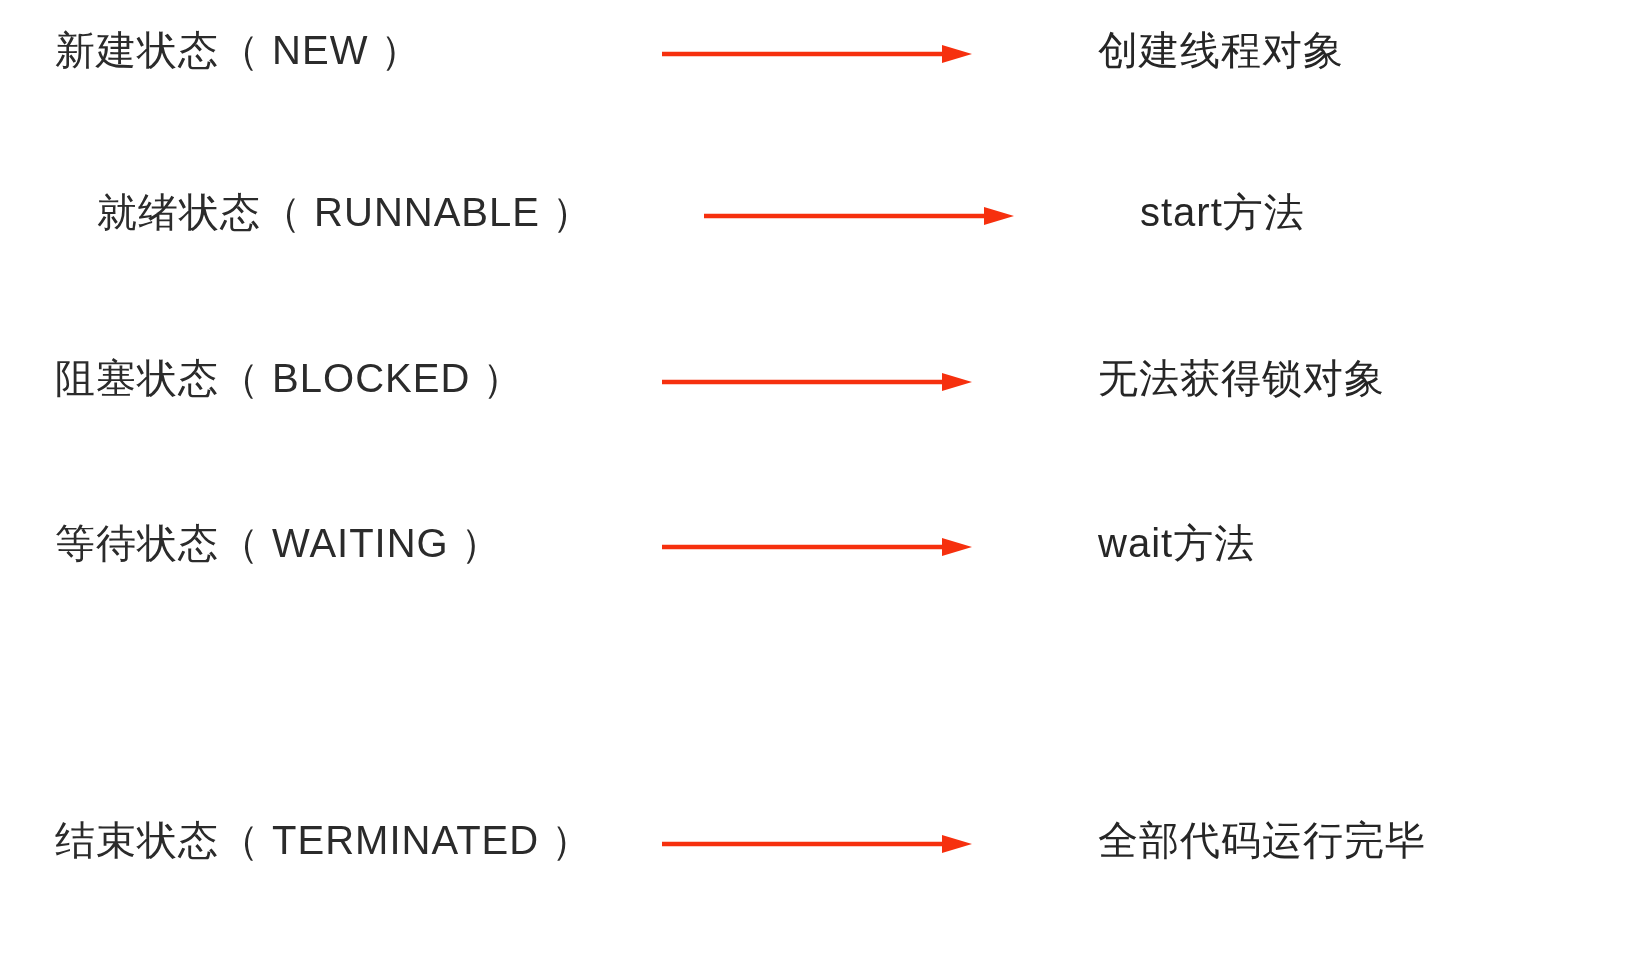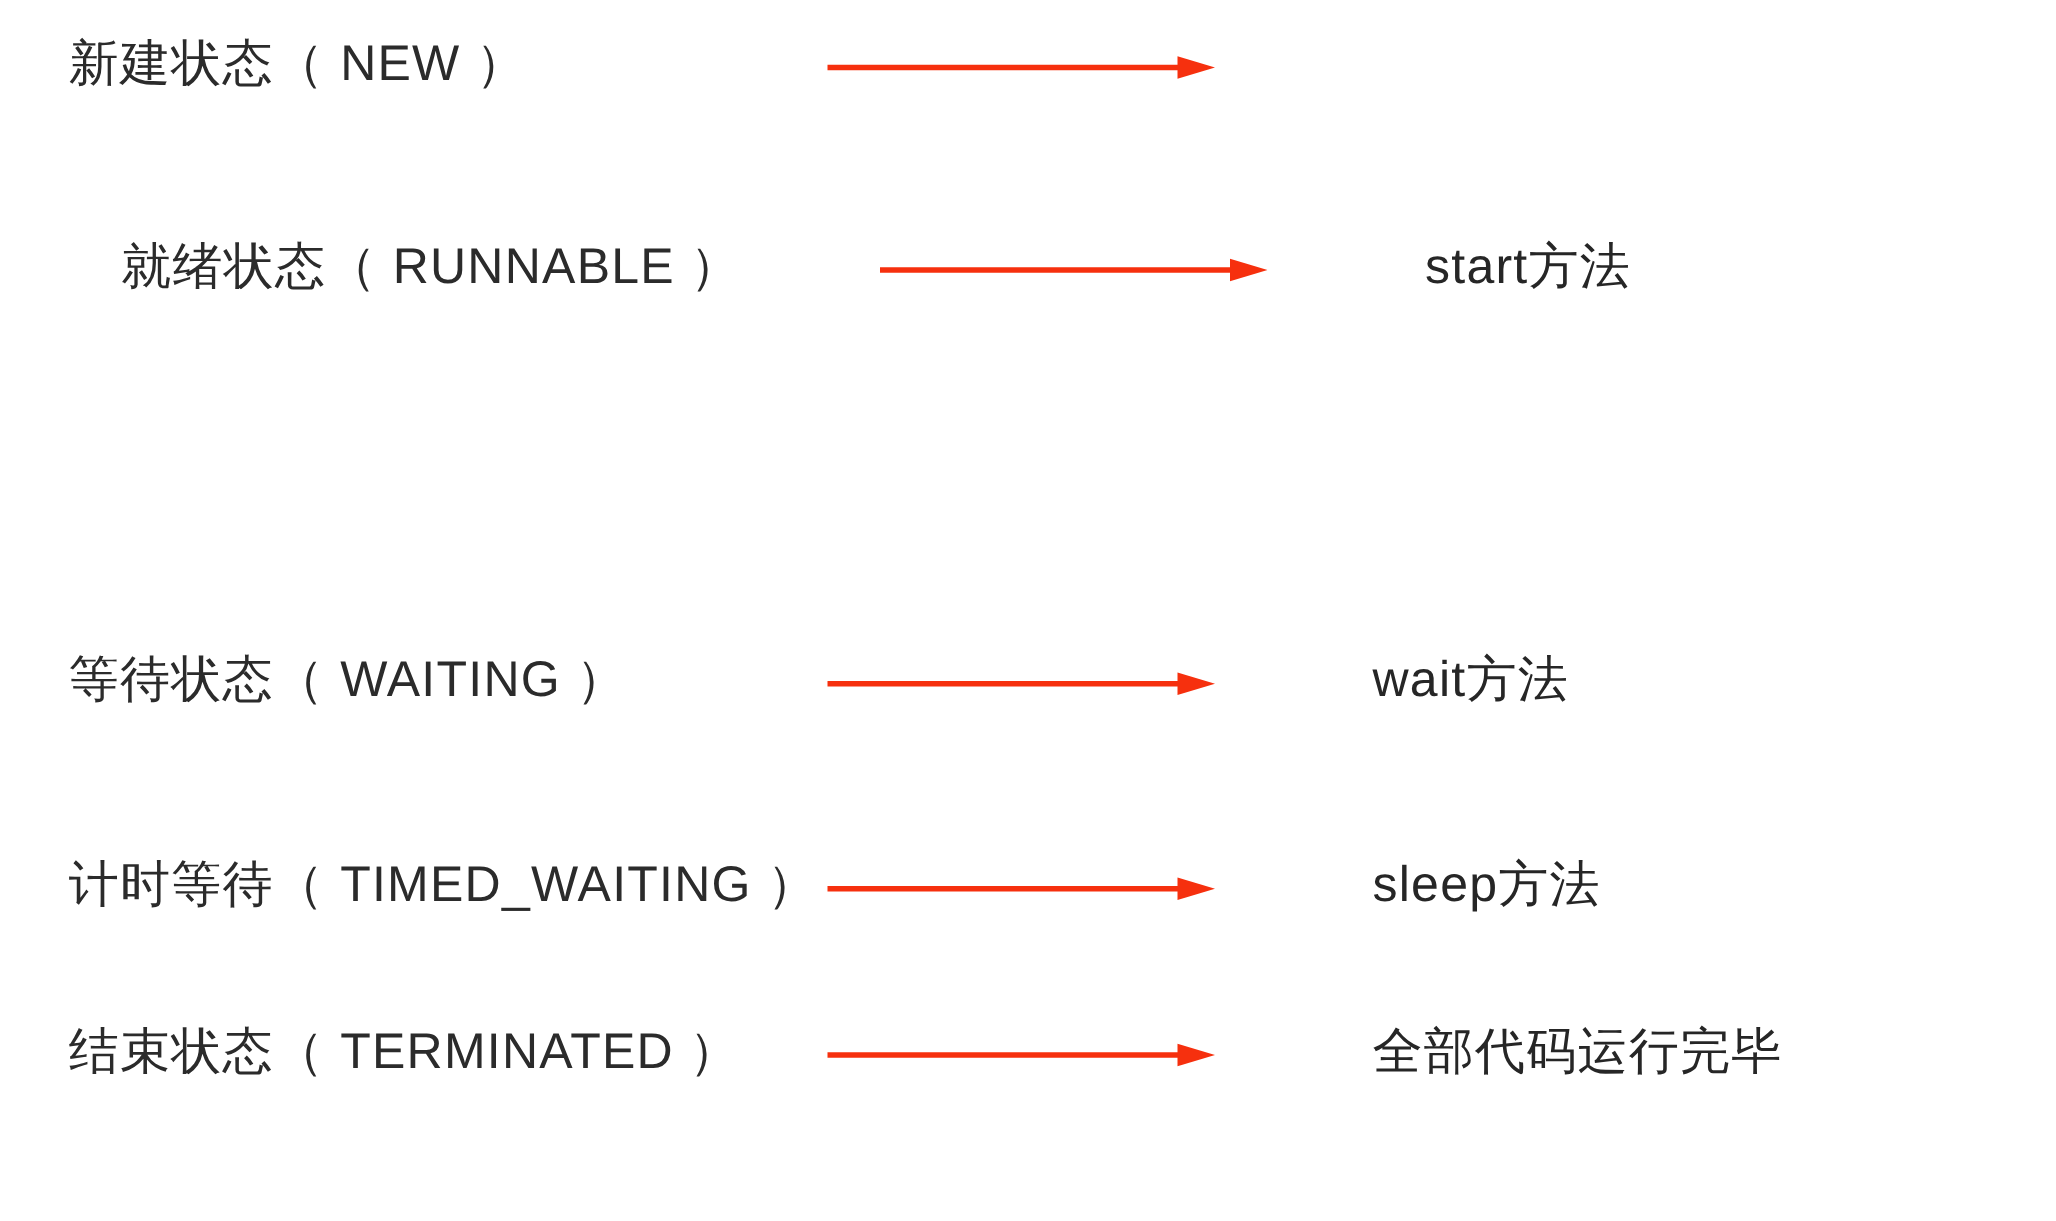--- a/index.html
+++ b/index.html
@@ -63,55 +63,56 @@
 <div class="diagram">
 
   <div class="row row-0">
     <div class="state-label">新建状态（ NEW ）</div>
     <div class="arrow">
       <svg width="312" height="24" viewBox="0 0 312 24">
         <line x1="2" y1="12" x2="284" y2="12" stroke="#f6300e" stroke-width="4.5"></line>
         <polygon points="282,3 312,12 282,21" fill="#f6300e"></polygon>
       </svg>
     </div>
+    <div class="desc-label">创建线程对象</div>
   </div>
 
   <div class="row row-1">
     <div class="state-label">就绪状态（ RUNNABLE ）</div>
     <div class="arrow">
       <svg width="312" height="24" viewBox="0 0 312 24">
         <line x1="2" y1="12" x2="284" y2="12" stroke="#f6300e" stroke-width="4.5"></line>
         <polygon points="282,3 312,12 282,21" fill="#f6300e"></polygon>
       </svg>
     </div>
     <div class="desc-label">start方法</div>
   </div>
 
+  <div class="row row-2">
+    <div class="state-label">阻塞状态（ BLOCKED ）</div>
+    <div class="arrow">
+      <svg width="312" height="24" viewBox="0 0 312 24">
+        <line x1="2" y1="12" x2="284" y2="12" stroke="#f6300e" stroke-width="4.5"></line>
+        <polygon points="282,3 312,12 282,21" fill="#f6300e"></polygon>
+      </svg>
+    </div>
+    <div class="desc-label">无法获得锁对象</div>
+  </div>
 
   <div class="row row-3">
     <div class="state-label">等待状态（ WAITING ）</div>
     <div class="arrow">
       <svg width="312" height="24" viewBox="0 0 312 24">
         <line x1="2" y1="12" x2="284" y2="12" stroke="#f6300e" stroke-width="4.5"></line>
         <polygon points="282,3 312,12 282,21" fill="#f6300e"></polygon>
       </svg>
     </div>
     <div class="desc-label">wait方法</div>
   </div>
 
-  <div class="row row-4">
-    <div class="state-label">计时等待（ TIMED_WAITING ）</div>
-    <div class="arrow">
-      <svg width="312" height="24" viewBox="0 0 312 24">
-        <line x1="2" y1="12" x2="284" y2="12" stroke="#f6300e" stroke-width="4.5"></line>
-        <polygon points="282,3 312,12 282,21" fill="#f6300e"></polygon>
-      </svg>
-    </div>
-    <div class="desc-label">sleep方法</div>
-  </div>
 
   <div class="row row-5">
     <div class="state-label">结束状态（ TERMINATED ）</div>
     <div class="arrow">
       <svg width="312" height="24" viewBox="0 0 312 24">
         <line x1="2" y1="12" x2="284" y2="12" stroke="#f6300e" stroke-width="4.5"></line>
         <polygon points="282,3 312,12 282,21" fill="#f6300e"></polygon>
       </svg>
     </div>
     <div class="desc-label">全部代码运行完毕</div>

